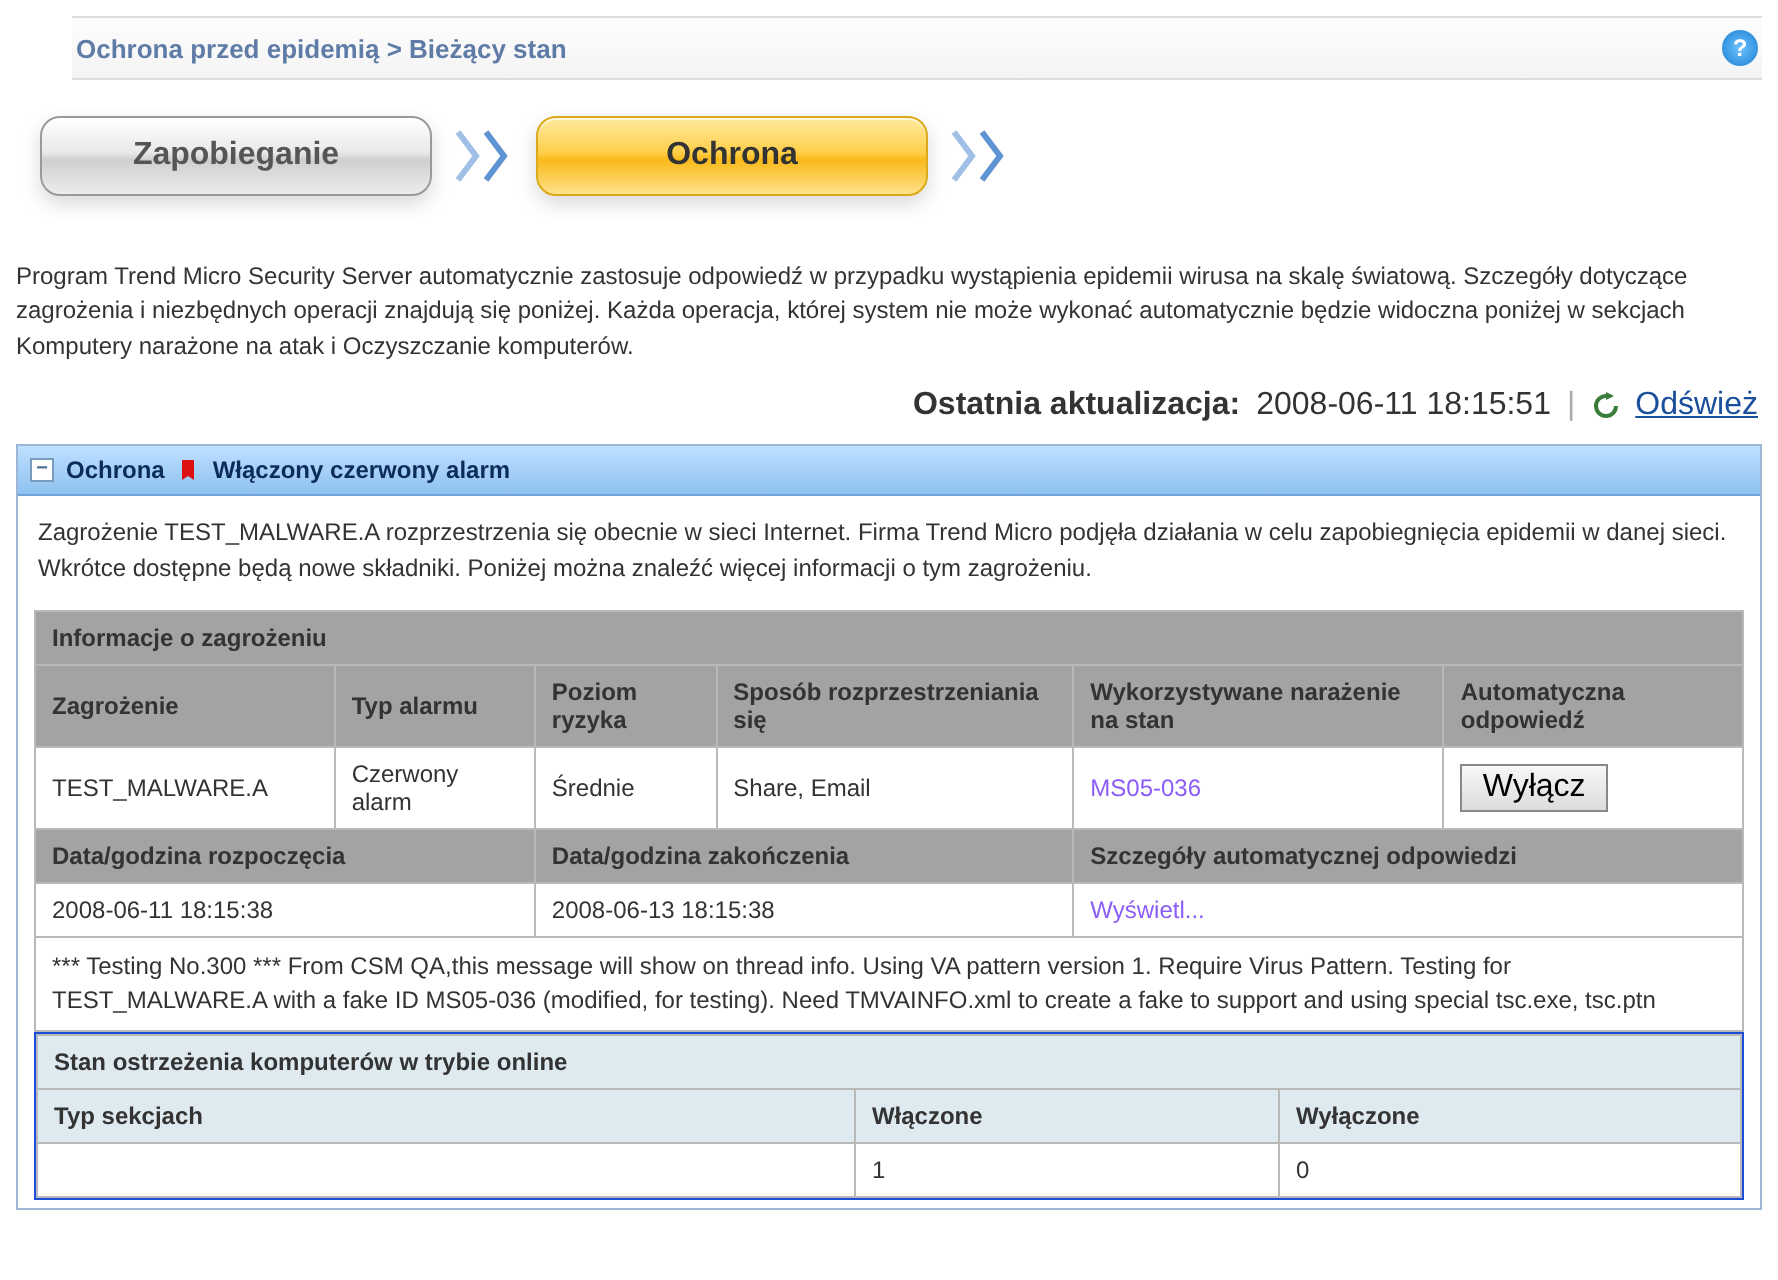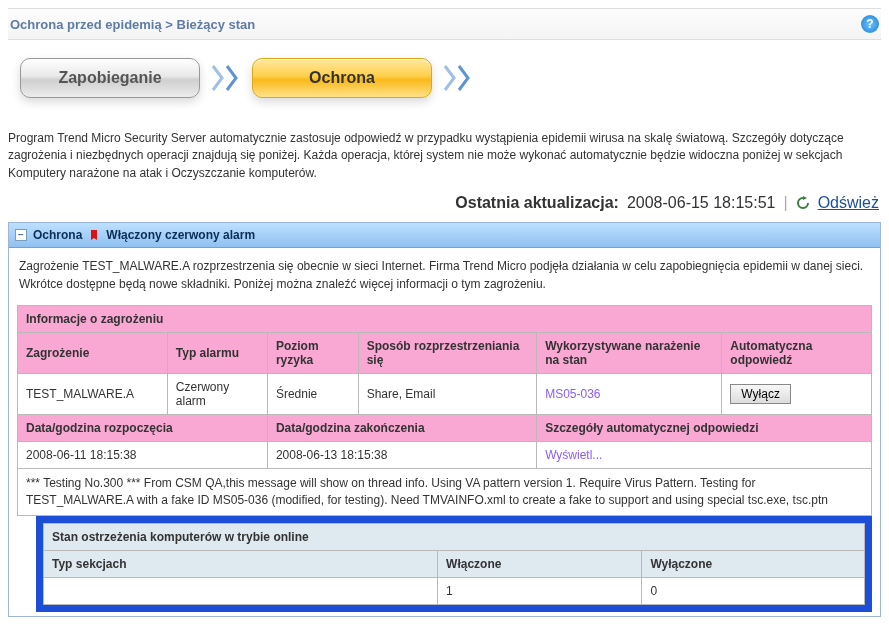--- a/index.html
+++ b/index.html
@@ -1,48 +1,48 @@
 <!DOCTYPE html>
 <html><head>
 <meta charset="utf-8">
 <style>
 * { box-sizing: border-box; margin: 0; padding: 0; }
 body { font-family: Arial, Helvetica, sans-serif; font-size: 12px; color: #333; background: #fff; width: 889px; }
 .page { padding: 8px; }
-.header-bar { display: flex; justify-content: space-between; align-items: center; border-top: 1px solid #ddd; border-bottom: 1px solid #ddd; padding: 6px 2px; background: linear-gradient(#fdfdfd,#f4f4f4); }
+.header-bar { display: flex; justify-content: space-between; align-items: center; border-top: 1px solid #ddd; border-bottom: 1px solid #ddd; padding: 6px 2px; background: linear-gradient(#fdfdfd,#f4f4f4); margin-left: 28px; }
 .breadcrumb { color: #5f7ca7; font-weight: bold; font-size: 13px; }
 .help-icon { width: 18px; height: 18px; border-radius: 50%; background: radial-gradient(#6ec2ff,#1b7ed0); color: #fff; display: flex; align-items: center; justify-content: center; font-weight: bold; font-size: 12px; cursor: pointer; }
 .steps { display: flex; align-items: center; gap: 12px; padding: 18px 12px 28px; }
-.step-btn { width: 180px; height: 40px; border-radius: 10px; border: 1px solid #aaa; display: flex; align-items: center; justify-content: center; font-size: 16px; font-weight: bold; box-shadow: 0 4px 10px rgba(0,0,0,.15), inset 0 1px 0 rgba(255,255,255,.7); }
+.step-btn { width: 196px; height: 40px; border-radius: 10px; border: 1px solid #aaa; display: flex; align-items: center; justify-content: center; font-size: 16px; font-weight: bold; box-shadow: 0 4px 10px rgba(0,0,0,.15), inset 0 1px 0 rgba(255,255,255,.7); }
 .step-gray { background: linear-gradient(#ffffff 0%,#e9e9e9 45%,#cfcfcf 55%,#ececec 100%); color: #555; border-color:#999; }
 .step-orange { background: linear-gradient(#ffe9a0 0%,#ffcf4a 45%,#f9b91a 55%,#ffe28a 100%); color: #333; border-color:#dba91a; }
 .chev-group { display:flex; align-items:center; }
 .chev { width: 14px; height: 28px; }
 .chev svg { display:block; }
 .intro { padding: 4px 0 8px; line-height: 1.45; color:#333; }
 .refresh-row { display:flex; justify-content:flex-end; align-items:center; gap:8px; font-size:16px; padding:4px 2px 10px; }
 .refresh-row .sep { color:#aaa; }
 .refresh-link { color:#1a4f9c; text-decoration:underline; cursor:pointer; display:flex; align-items:center; gap:4px;text-align:right; }
 .refresh-icon { width:14px; height:14px; }
 .panel { border:1px solid #9db6d6; }
 .panel-head { background: linear-gradient(#bde0ff,#8fc1f0); border-bottom:1px solid #6fa3d8; padding:5px 6px; display:flex; align-items:center; gap:6px; font-weight:bold; font-size:12px; }
 .box-icon { width:12px; height:12px; background:#fff; border:1px solid #7a9dbd; display:inline-flex; align-items:center; justify-content:center; color:#4d6f93; font-size:10px; line-height:1; cursor:pointer; }
 .alarm-icon { width:12px; height:14px; }
 .alarm-text { color:#0b2d57; }
 .panel-body { padding:8px 8px 4px; }
 .desc { line-height:1.45; padding:2px 2px 12px; }
 table.info { width:100%; border-collapse: collapse; }
 table.info th, table.info td { border:1px solid #b9b9b9; padding:6px 8px; text-align:left; vertical-align:middle; font-size:12px; }
-table.info th { background:#f9a8d4; font-weight:bold; }
+table.info th { background:#a3a3a3; font-weight:bold; }
 .section-title-cell { background:#dee9f0; font-weight:bold; }
 a.tblink { color:#8b5cf6; cursor:pointer; }
-.btn-small { background: linear-gradient(#f7f7f7,#dcdcdc); border:1px solid #888; padding:2px 10px; font-size:12px; cursor:pointer; }
+.btn-small { background: linear-gradient(#f7f7f7,#dcdcdc); border:1px solid #888; padding:2px 10px; font-size:16px; cursor:pointer; }
 .note-cell { font-size:11.5px; line-height:1.4; color:#333; }
 .status-title { padding:18px 2px 8px; }
-.status-table-wrap { border:7px solid #1d4ed8;margin-left:19px; }
+.status-table-wrap { border:1px solid #1d4ed8; }
 .status-table-wrap table { width:100%; border-collapse:collapse; }
 .status-table-wrap th, .status-table-wrap td { border:1px solid #b9b9b9; padding:6px 8px; text-align:left; font-size:12px; }
 .status-table-wrap th { background:#dee9f0; font-weight:bold; }
 </style>
 </head>
 <body>
 
 <div class="page">
   <div class="header-bar">
     <span class="breadcrumb">Ochrona przed epidemią &gt; Bieżący stan</span>
@@ -79,21 +79,21 @@
             <path d="M1 2 L10 14 L1 26" fill="none" stroke="#5f94d4" stroke-width="3"></path>
           </svg>
         </span>
     </div>
   </div>
 
   <div class="intro">Program Trend Micro Security Server automatycznie zastosuje odpowiedź w przypadku wystąpienia epidemii wirusa na skalę światową. Szczegóły dotyczące zagrożenia i niezbędnych operacji znajdują się poniżej. Każda operacja, której system nie może wykonać automatycznie będzie widoczna poniżej w sekcjach Komputery narażone na atak i Oczyszczanie komputerów.</div>
 
   <div class="refresh-row">
     <strong>Ostatnia aktualizacja:</strong>
-    <span>2008-06-15 18:15:51</span>
+    <span>2008-06-11 18:15:51</span>
     <span class="sep">|</span>
     <span class="refresh-icon"><svg viewBox="0 0 14 14">
           <path d="M7 2 a5 5 0 1 0 5 5" fill="none" stroke="#3a7d3a" stroke-width="2"></path>
           <path d="M7 0 L7 4 L11 2 Z" fill="#3a7d3a"></path>
         </svg></span>
     <a class="refresh-link">
         <span>Odśwież</span>
       </a>
   </div>
 

